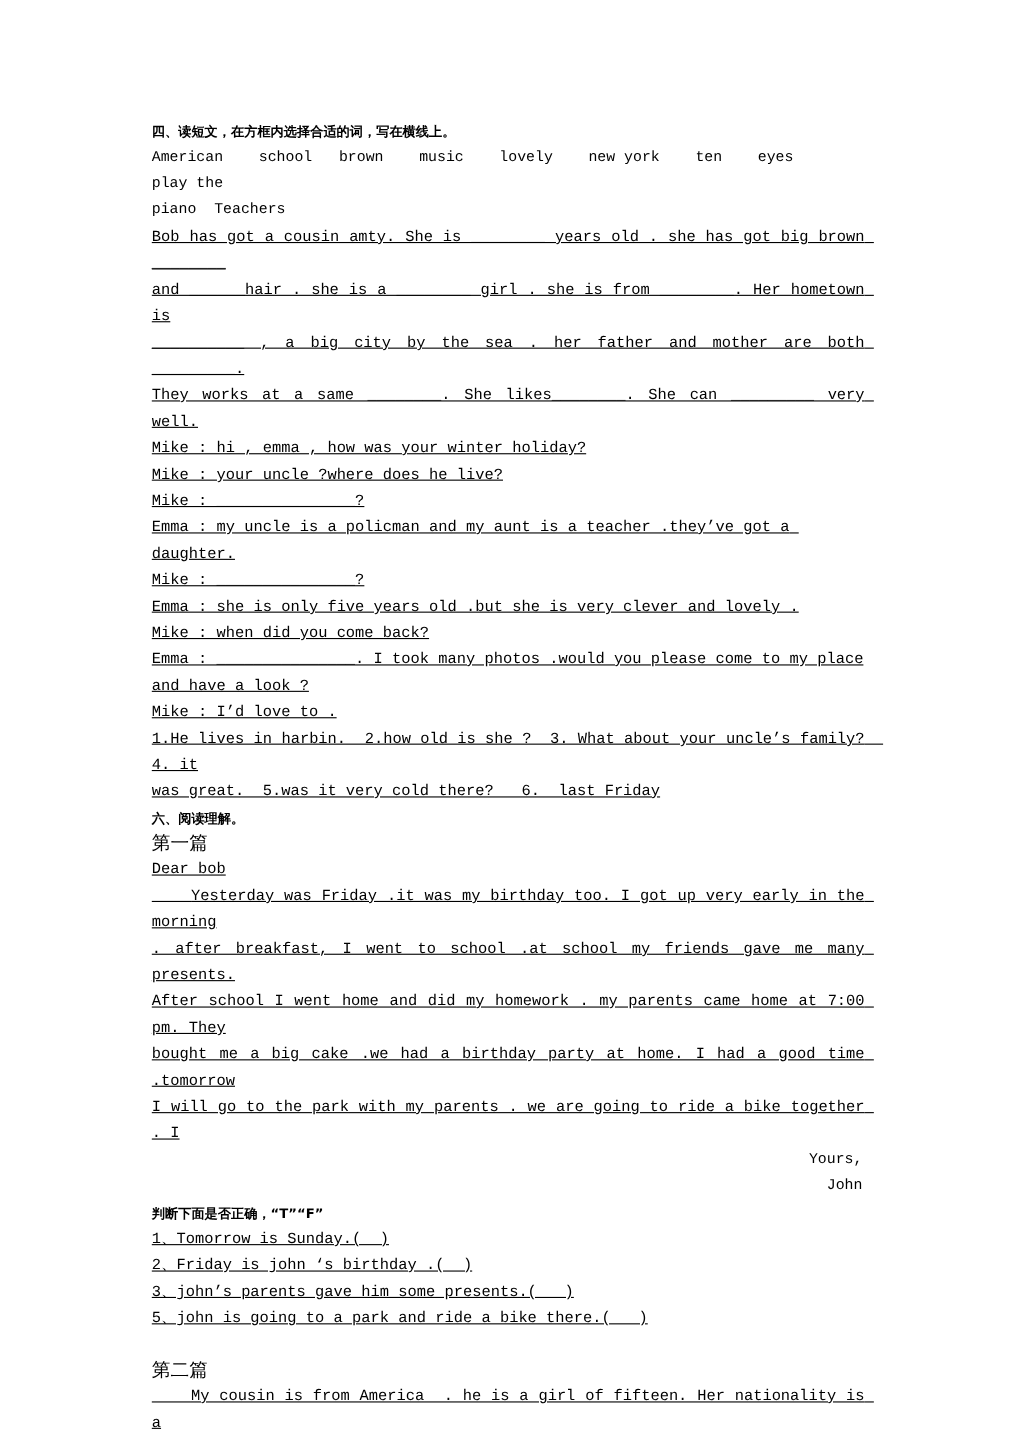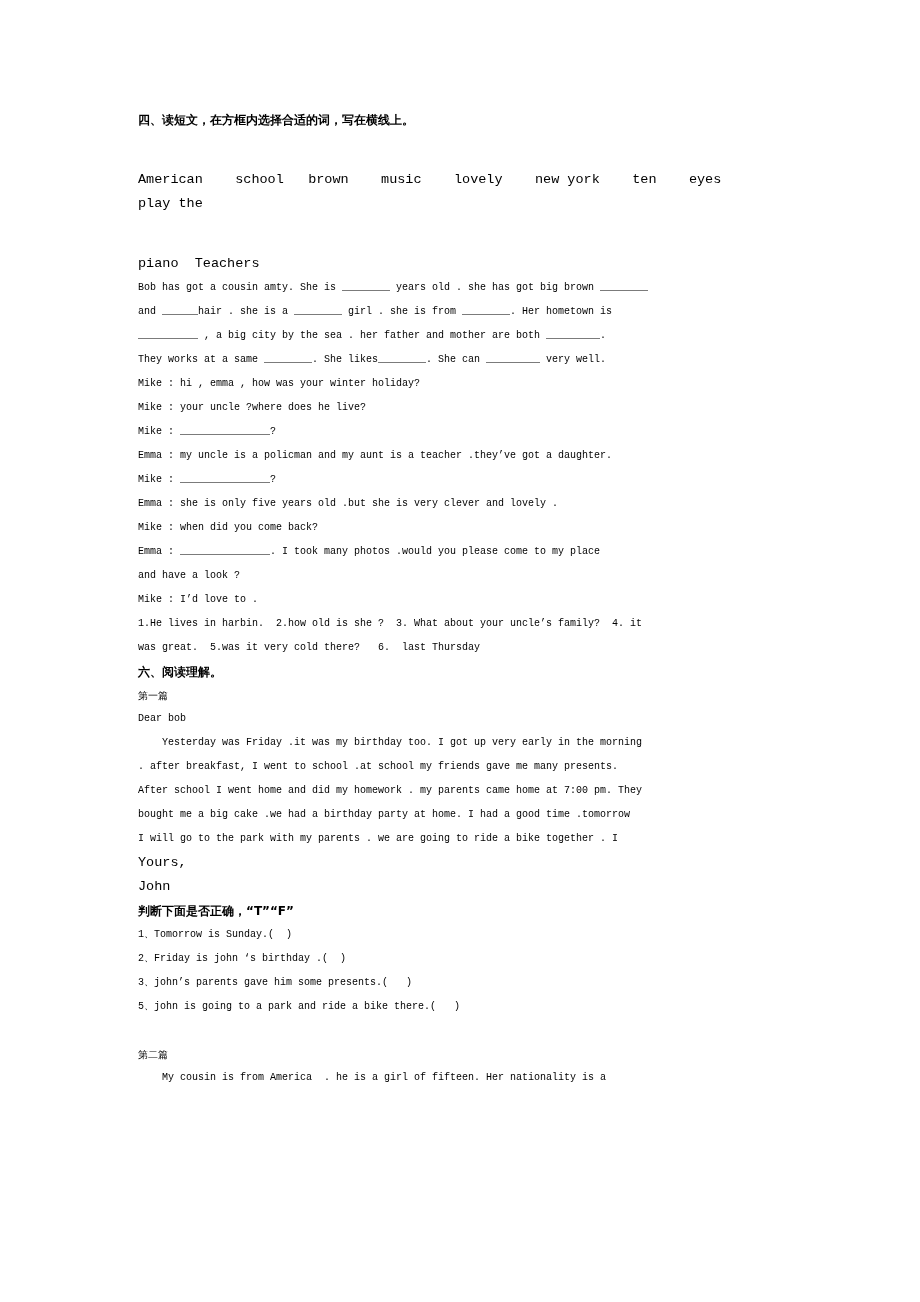--- a/index.html
+++ b/index.html
@@ -15,54 +15,54 @@
     position: relative;
     overflow: hidden;
   }
   .page {
     position: absolute;
     left: 138px;
     top: 108px;
     width: 648px;
   }
   .line {
-    font-size: 10px;
+    font-size: 14px;
     line-height: 24px;
     white-space: pre-wrap;
     letter-spacing: 0px;
+    text-decoration: underline;
   }
   .cn {
     font-family: "DejaVu Sans", sans-serif;
     font-size: 12px;
     line-height: 24px;
     font-weight: bold;
   }
   .cn-small {
     font-family: "DejaVu Sans", sans-serif;
-    font-size: 10px;
+    font-size: 17px;
     line-height: 23px;
   }
   .justify {
     text-align: justify;
     text-align-last: left;
   }
   .blankline {
     height: 24px;
   }
   .sig {
-    text-align: left;
+    text-align: right;
     padding-right: 2px;
     font-size: 13.5px;
     line-height: 24px;
   }
   .word-row {
     font-size: 13.5px;
     line-height: 24px;
     white-space: pre-wrap;
-    margin-top: 36px;
   }
 </style>
 </head>
 <body>
 
 <div class="page">
 
   <div class="cn">四、读短文，在方框内选择合适的词，写在横线上。</div>
 
   <div class="word-row">American    school   brown    music    lovely    new york    ten    eyes    play the</div>
@@ -79,21 +79,21 @@
   <div class="line">Mike : _______________?</div>
   <div class="line">Emma : my uncle is a policman and my aunt is a teacher .they’ve got a daughter.</div>
   <div class="line">Mike : _______________?</div>
   <div class="line">Emma : she is only five years old .but she is very clever and lovely .</div>
   <div class="line">Mike : when did you come back?</div>
   <div class="line">Emma : _______________. I took many photos .would you please come to my place</div>
   <div class="line">and have a look ?</div>
   <div class="line">Mike : I’d love to .</div>
 
   <div class="line justify">1.He lives in harbin.  2.how old is she ?  3. What about your uncle’s family?  4. it</div>
-  <div class="line">was great.  5.was it very cold there?   6.  last Thursday</div>
+  <div class="line">was great.  5.was it very cold there?   6.  last Friday</div>
 
   <div class="cn">六、阅读理解。</div>
   <div class="cn-small">第一篇</div>
 
   <div class="line">Dear bob</div>
   <div class="line justify">    Yesterday was Friday .it was my birthday too. I got up very early in the morning</div>
   <div class="line justify">. after breakfast, I went to school .at school my friends gave me many presents.</div>
   <div class="line justify">After school I went home and did my homework . my parents came home at 7:00 pm. They</div>
   <div class="line justify">bought me a big cake .we had a birthday party at home. I had a good time .tomorrow</div>
   <div class="line justify">I will go to the park with my parents . we are going to ride a bike together . I</div>

